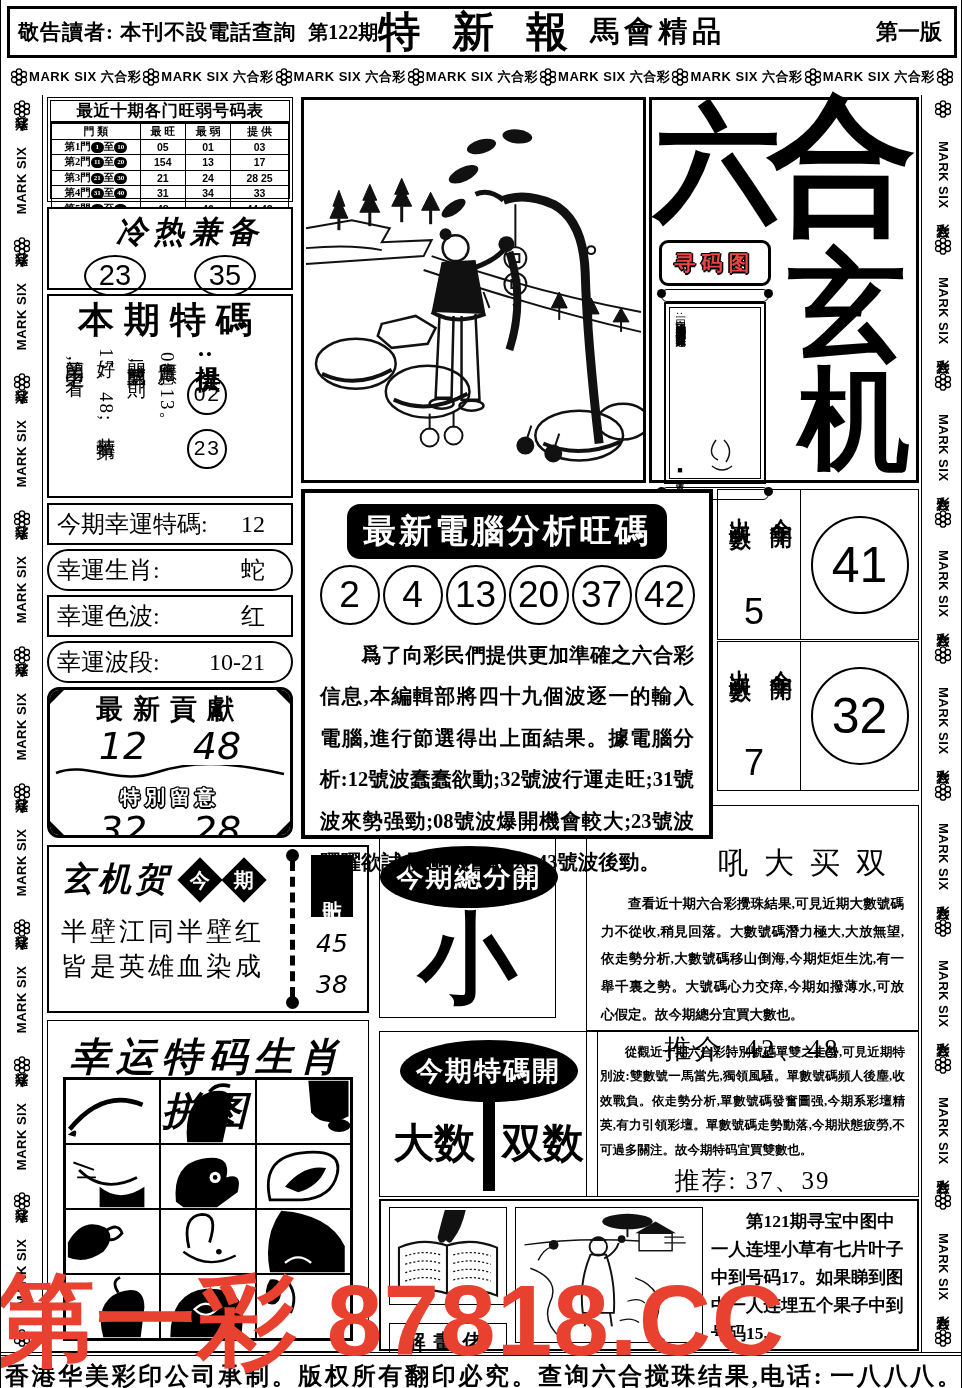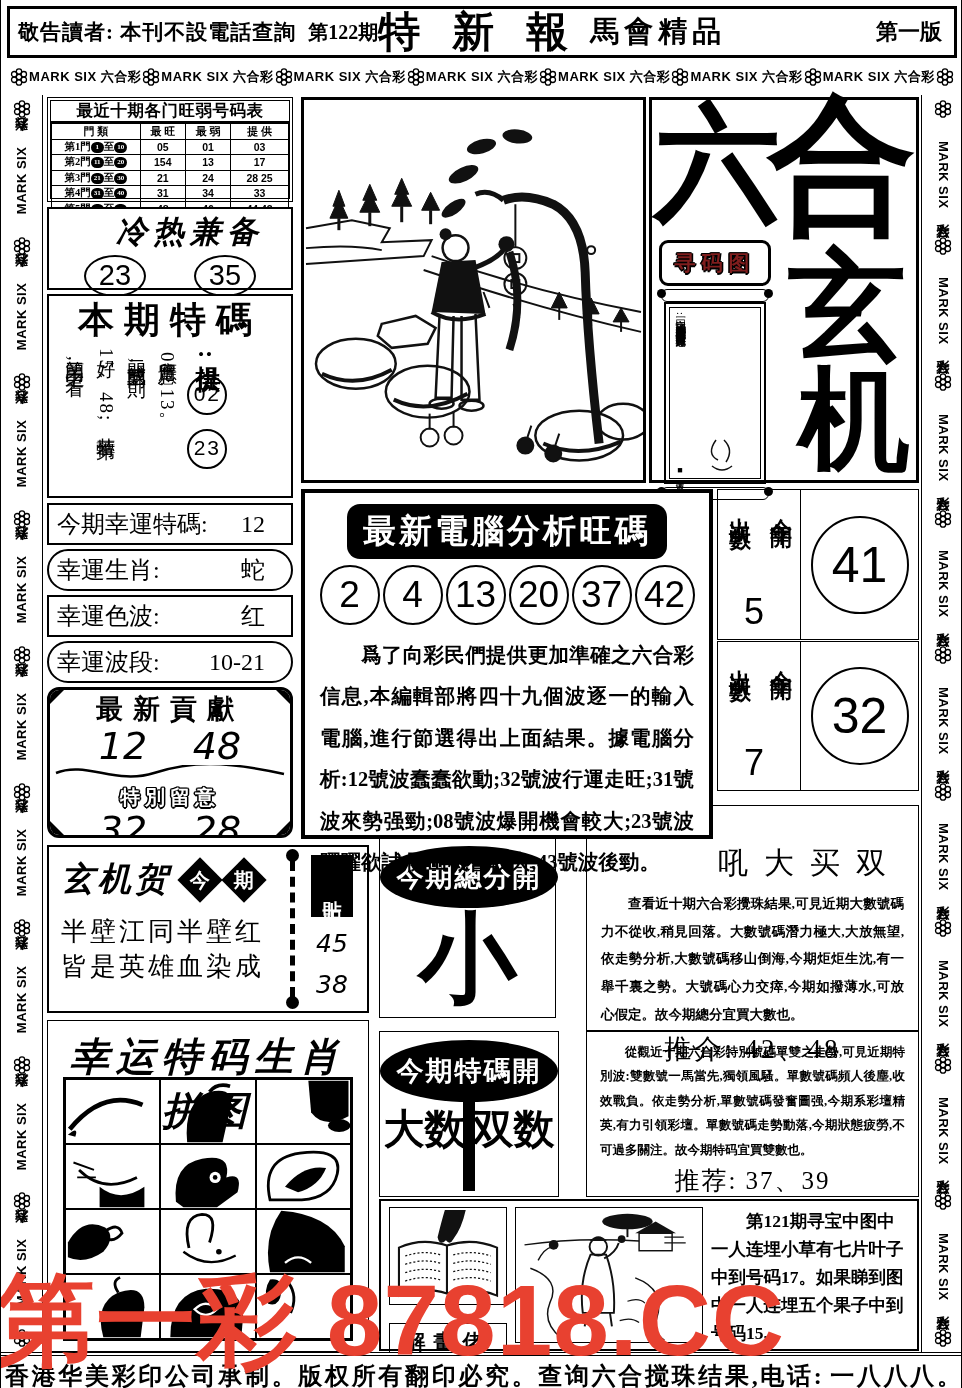--- a/index.html
+++ b/index.html
@@ -93,21 +93,21 @@
 
   
   .hexp{left:648px;top:97px;width:270px;height:386px;border:3px solid #000;background:#fff;}
   .bigc{position:absolute;font-weight:900;line-height:1;font-family:"Liberation Serif",serif;}
   .bc1{left:2px;top:2px;font-size:126px;}
   .bc2{right:0px;top:-8px;font-size:148px;}
   .bc3{right:10px;top:148px;font-size:118px;}
   .bc4{right:6px;top:264px;font-size:112px;}
   .scroll{position:absolute;left:6px;top:140px;width:114px;}
   .scr-title{width:106px;height:40px;margin:0 auto;border:3px solid #000;border-radius:9px;display:flex;align-items:center;justify-content:center;
-    font-size:21px;font-weight:800;letter-spacing:6px;color:#7f1d1d;
+    font-size:21px;font-weight:800;letter-spacing:6px;color:#ef4444;
     text-shadow:-1.5px 0 #000,1.5px 0 #000,0 -1.5px #000,0 1.5px #000,-1px -1px #000,1px 1px #000;}
   .roller{position:relative;width:106px;height:11px;border:1.5px solid #000;border-radius:6px;margin:3px auto 0;}
   .roller:before,.roller:after{content:"";position:absolute;top:-1px;width:9px;height:9px;background:#000;border-radius:50%;}
   .roller:before{left:-5px;}.roller:after{right:-5px;}
   .scr-body{width:92px;margin:0 auto;border:2px solid #000;height:172px;padding:3px;}
   .scr-inner{border:1px solid #000;height:100%;position:relative;padding:4px 2px;box-sizing:border-box;}
   .scr-text{writing-mode:vertical-rl;font-size:10.5px;line-height:1.55;height:118px;}
   .scr-text .ln{margin-left:2px;}
   .scr-sign{position:absolute;left:3px;bottom:3px;writing-mode:vertical-rl;font-size:9px;}
   .scr-sketch{position:absolute;right:18px;bottom:2px;}
@@ -134,23 +134,23 @@
   .roar{left:585px;top:805px;width:333px;height:226px;border:1.5px solid #000;z-index:4;background:#fff;}
   .roar-t{text-align:right;padding:42px 16px 0 0;font-size:30px;letter-spacing:16px;line-height:1;}
   .roar-p{margin:12px 14px 0;font-size:13.5px;line-height:2.05;text-indent:2em;font-weight:600;text-align:justify;}
   .rec{ text-align:center;font-size:27px;letter-spacing:3px;margin-top:3px;}
 
   
   .topen{left:378px;top:837px;width:177px;height:181px;border:1.5px solid #000;text-align:center;}
   .ellipse{width:178px;height:62px;background:#000;border-radius:50%;color:#fff;font-size:27px;font-weight:700;
     display:flex;align-items:center;justify-content:center;margin:8px auto 0;letter-spacing:2px;}
   .topen-v{font-size:98px;font-weight:700;line-height:1.05;}
-  .sopen{left:378px;top:1031px;width:180px;height:166px;border:1.5px solid #000;text-align:center;}
+  .sopen{left:378px;top:1031px;width:219px;height:166px;border:1.5px solid #000;text-align:center;}
   .so-bar{position:absolute;left:50%;transform:translateX(-50%);top:62px;bottom:5px;width:12px;background:#000;}
-  .so-labels{display:flex;justify-content:space-around;font-size:41px;font-weight:700;}
+  .so-labels{display:flex;justify-content:space-around;margin-top:14px;font-size:41px;font-weight:700;}
 
   
   .oe{left:585px;top:1031px;width:333px;height:166px;border:1px solid #000;}
   .oe-p{margin:8px 13px 0;font-size:12.5px;line-height:1.95;text-indent:2em;font-weight:600;text-align:justify;}
   .oe-rec{text-align:center;font-size:25px;letter-spacing:2px;margin-top:2px;}
 
   
   .dec{left:378px;top:1199px;width:540px;height:152px;border:2px solid #000;}
   .dec-left{position:absolute;left:8px;top:6px;width:118px;bottom:6px;}
   .dec-book{border:1.5px solid #000;height:96px;}

